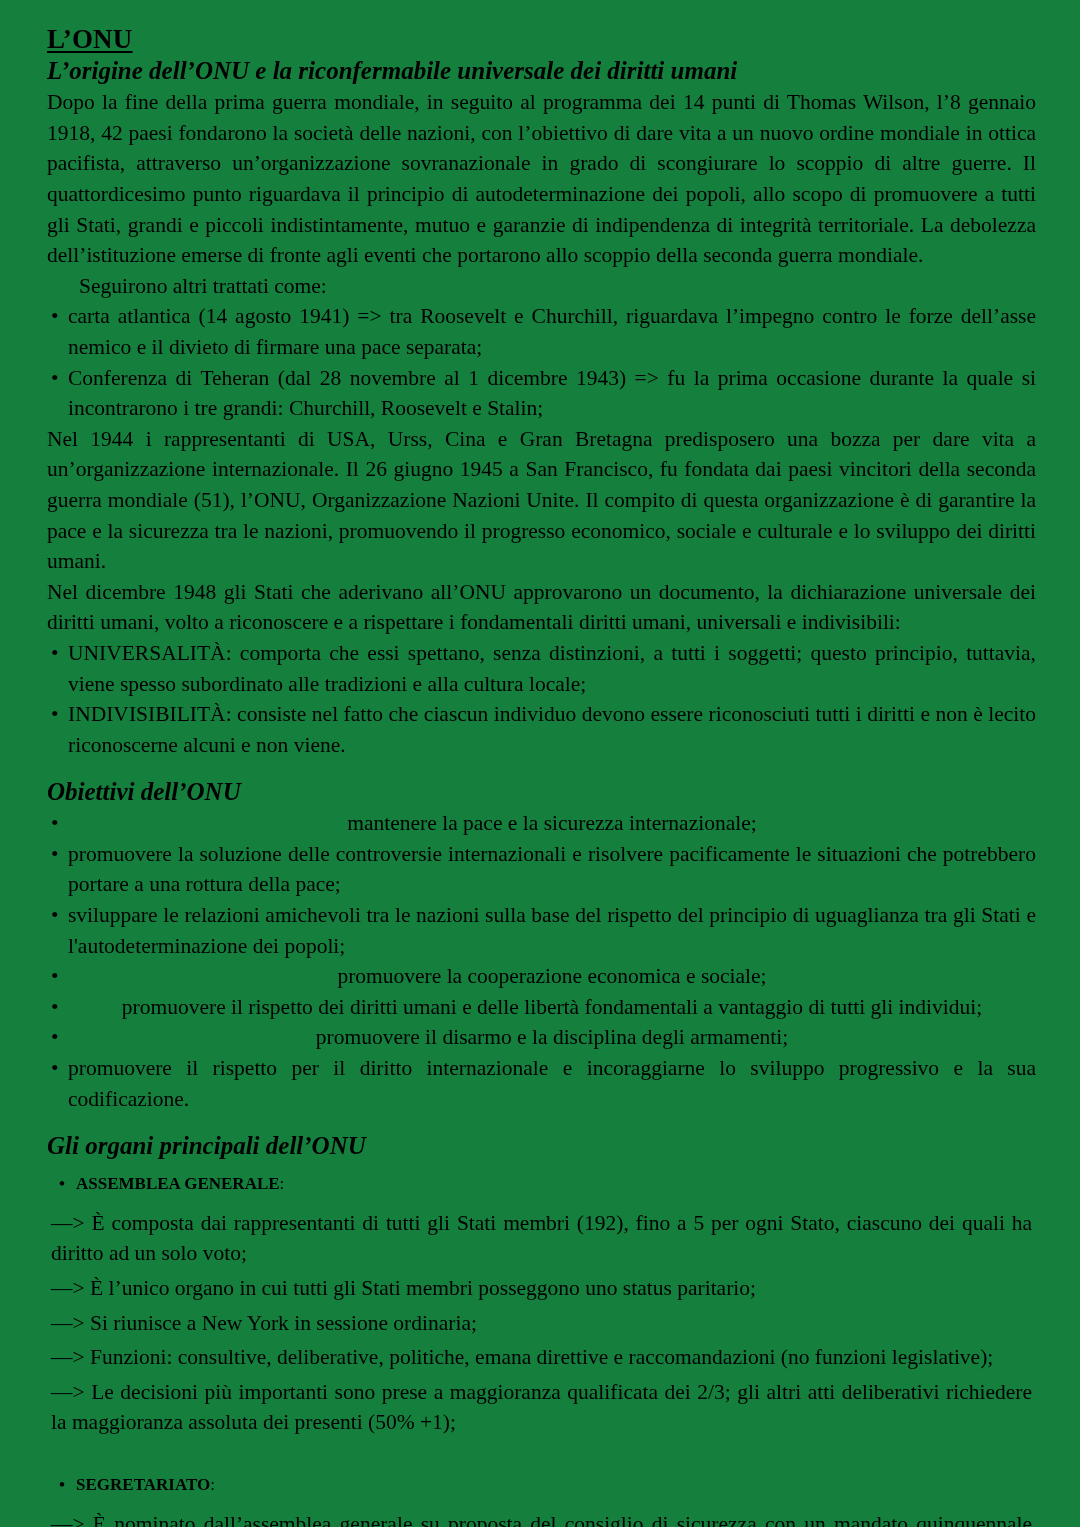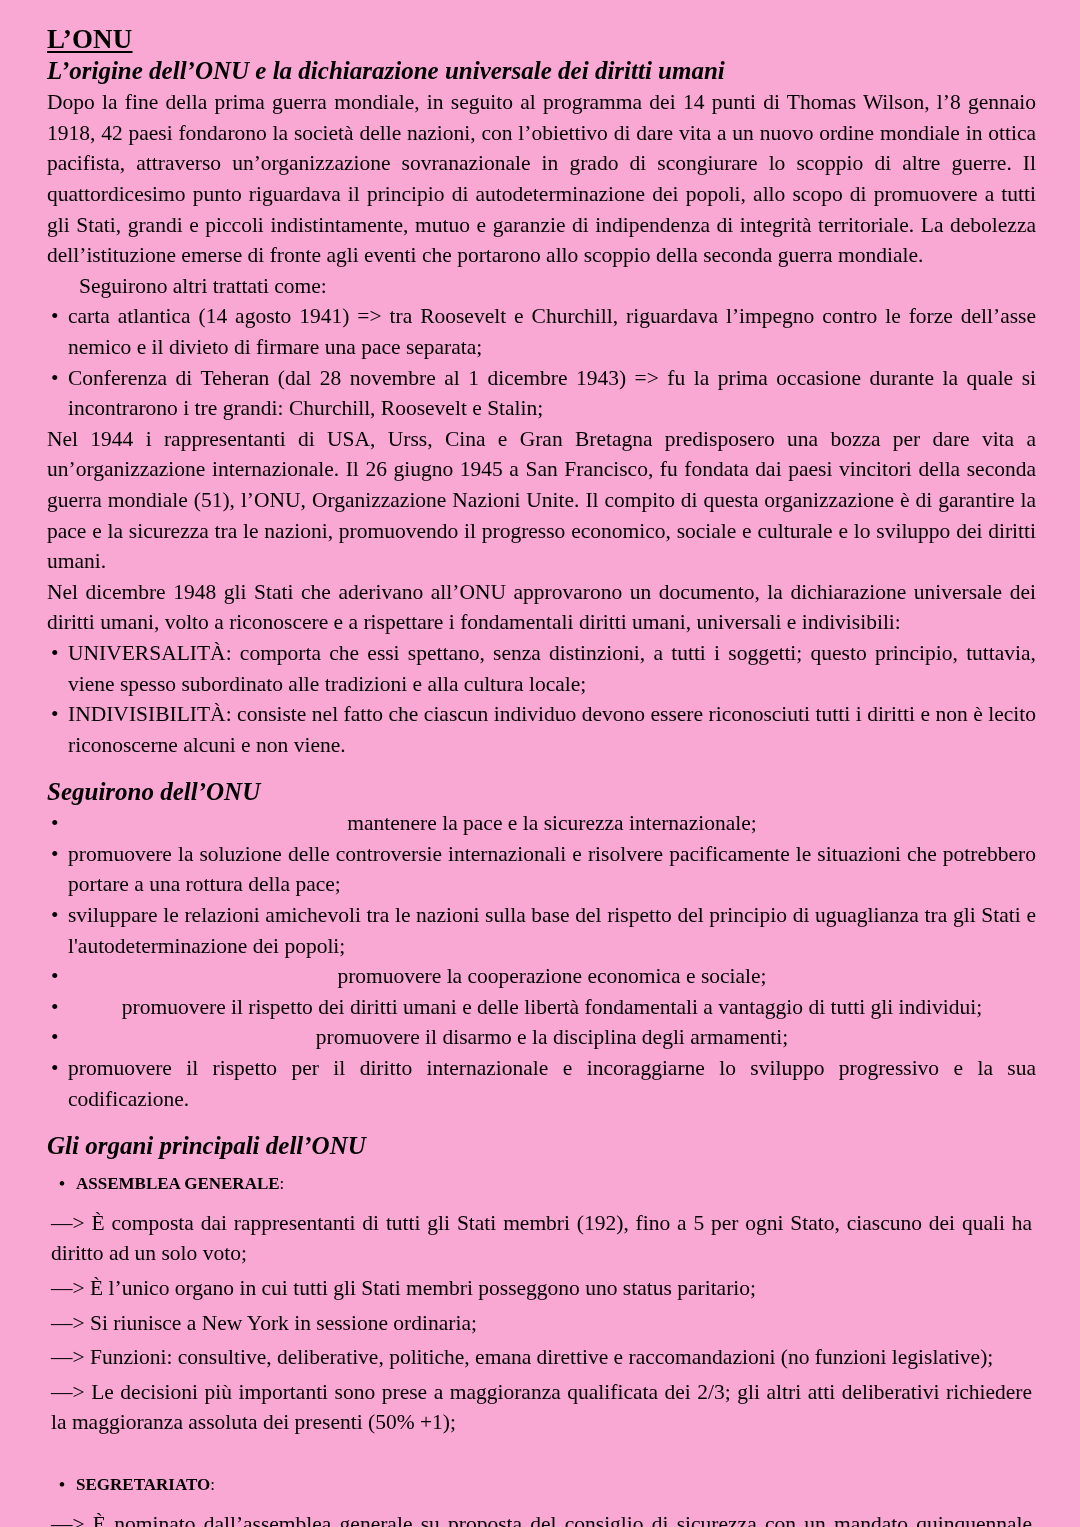--- a/index.html
+++ b/index.html
@@ -9,21 +9,21 @@
     background: #ffffff;
   }
   body {
     font-family: "Liberation Serif", "DejaVu Serif", serif;
     color: #000000;
   }
   .page {
     position: relative;
     width: 1080px;
     height: 1527px;
-    background: #f9a8d4;
+    background: #15803d;
     box-sizing: border-box;
     padding: 24px 44px 0 47px;
     overflow: hidden;
   }
   .doc-title {
     font-size: 27px;
     font-weight: bold;
     line-height: 1.12;
     margin: 0 0 2px 0;
     letter-spacing: 0.2px;
@@ -106,41 +106,41 @@
   .organ-label .colon { font-weight: normal; }
   .gap { height: 20px; }
 </style>
 </head>
 <body>
 
 <div class="page">
 
   <h1 class="doc-title"><span class="u">L’ONU</span></h1>
 
-  <h2 class="section-heading">L’origine dell’ONU e la dichiarazione universale dei diritti umani</h2>
+  <h2 class="section-heading">L’origine dell’ONU e la riconfermabile universale dei diritti umani</h2>
 
   <p class="body">Dopo la fine della prima guerra mondiale, in seguito al programma dei 14 punti di Thomas Wilson, l’8 gennaio 1918, 42 paesi fondarono la società delle nazioni, con l’obiettivo di dare vita a un nuovo ordine mondiale in ottica pacifista, attraverso  un’organizzazione sovranazionale in grado di scongiurare lo scoppio di altre guerre. Il quattordicesimo punto riguardava il principio di autodeterminazione dei popoli, allo scopo di promuovere a tutti gli Stati, grandi e piccoli indistintamente, mutuo e garanzie di indipendenza di integrità territoriale. La debolezza dell’istituzione emerse di fronte agli eventi che portarono allo scoppio della seconda guerra mondiale.</p>
 
   <p class="body nojust">Seguirono altri trattati come:</p>
 
   <ul class="bullets">
     <li>carta atlantica (14 agosto 1941) =&gt; tra Roosevelt e Churchill, riguardava l’impegno contro le forze dell’asse nemico e il divieto di firmare una pace separata;</li>
     <li>Conferenza di Teheran (dal 28 novembre al 1 dicembre 1943) =&gt; fu la prima occasione durante la quale si incontrarono i tre grandi: Churchill, Roosevelt e Stalin;</li>
   </ul>
 
   <p class="body">Nel 1944 i rappresentanti di USA, Urss, Cina e Gran Bretagna predisposero una bozza per dare vita a un’organizzazione internazionale. Il 26 giugno 1945 a San Francisco, fu fondata dai paesi vincitori della seconda guerra mondiale (51), l’ONU, Organizzazione Nazioni Unite. Il compito di questa organizzazione è di garantire la pace e la sicurezza tra le nazioni, promuovendo il progresso economico, sociale e culturale e lo sviluppo dei diritti umani.</p>
 
   <p class="body">Nel dicembre 1948 gli Stati che aderivano all’ONU approvarono un documento, la dichiarazione universale dei diritti umani, volto a riconoscere e a rispettare i fondamentali diritti umani, universali e indivisibili:</p>
 
   <ul class="bullets">
     <li>UNIVERSALITÀ: comporta che essi spettano, senza distinzioni, a tutti i soggetti; questo principio, tuttavia, viene spesso subordinato alle tradizioni e alla cultura locale;</li>
     <li>INDIVISIBILITÀ: consiste nel fatto che ciascun individuo devono essere riconosciuti tutti i diritti e non è lecito riconoscerne alcuni e non viene.</li>
   </ul>
 
-  <h2 class="section-heading spaced">Seguirono dell’ONU</h2>
+  <h2 class="section-heading spaced">Obiettivi dell’ONU</h2>
 
   <ul class="bullets">
     <li class="nojust">mantenere la pace e la sicurezza internazionale;</li>
     <li>promuovere la soluzione delle controversie internazionali e risolvere pacificamente le situazioni che potrebbero portare a una rottura della pace;</li>
     <li>sviluppare le relazioni amichevoli tra le nazioni sulla base del rispetto del principio di uguaglianza tra gli Stati e l'autodeterminazione dei popoli;</li>
     <li class="nojust">promuovere la cooperazione economica e sociale;</li>
     <li class="nojust">promuovere il rispetto dei diritti umani e delle libertà fondamentali a vantaggio di tutti gli individui;</li>
     <li class="nojust">promuovere il disarmo e la disciplina degli armamenti;</li>
     <li>promuovere il rispetto per il diritto internazionale e incoraggiarne lo sviluppo progressivo e la sua codificazione.</li>
   </ul>

